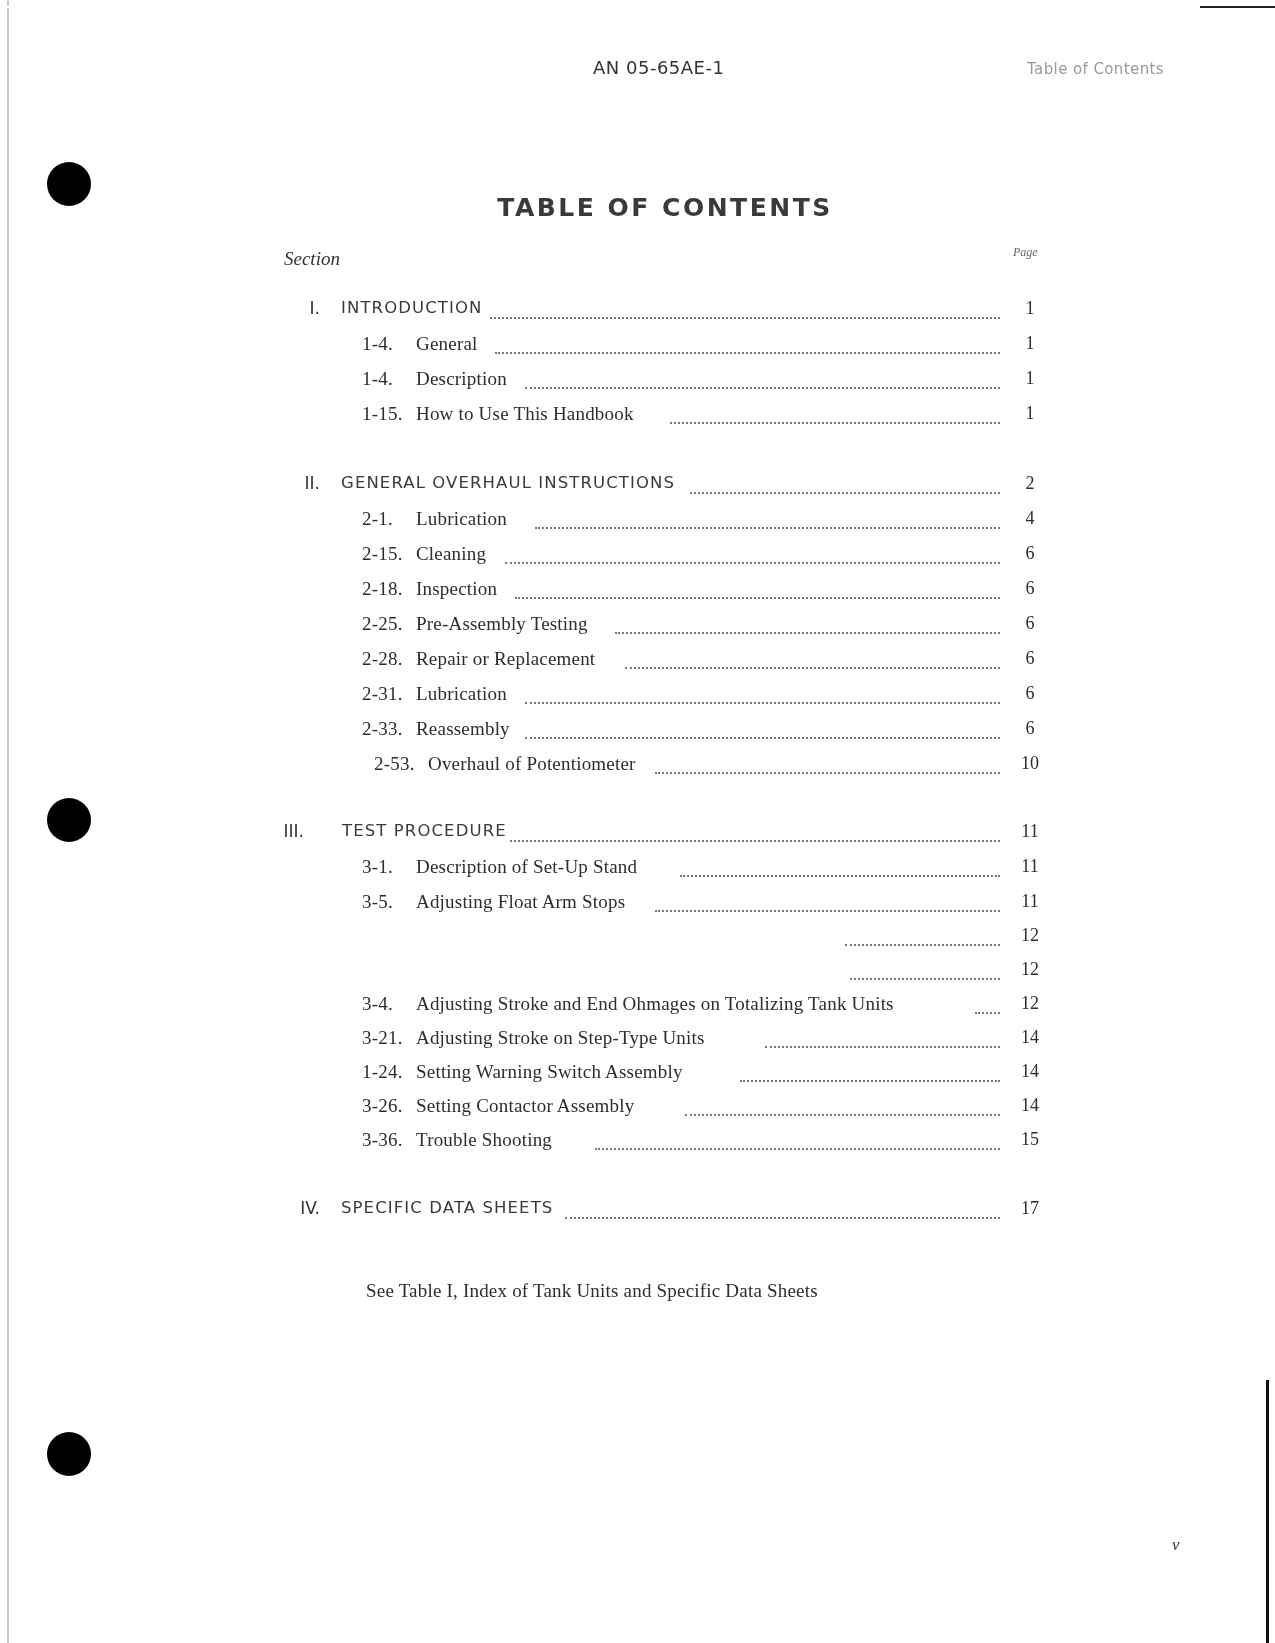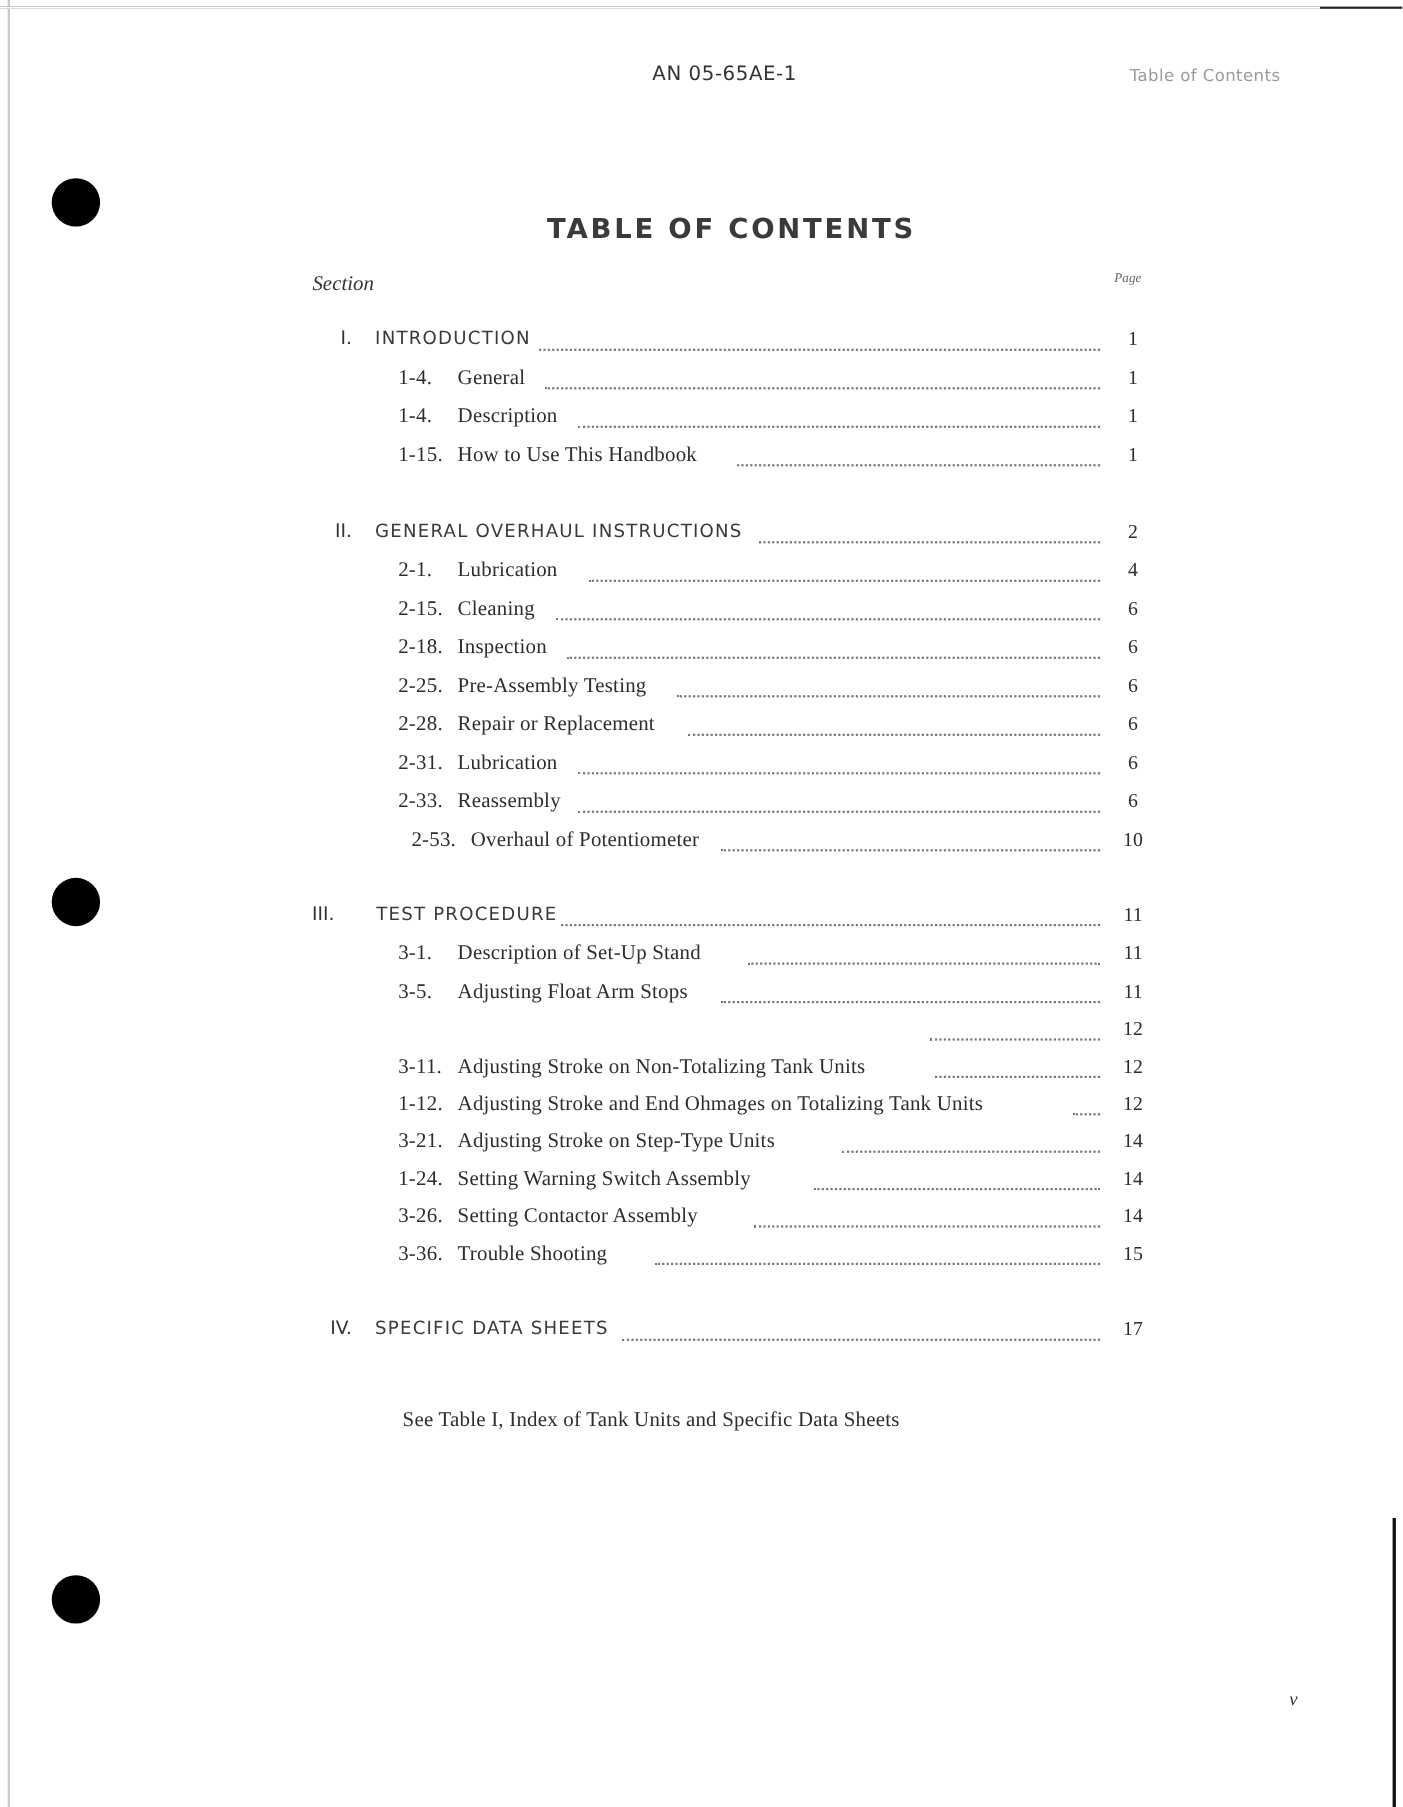--- a/index.html
+++ b/index.html
@@ -163,26 +163,25 @@
   <span class="leader" style="left:655px"></span>
   <span class="label" style="left:362px"><span class="para">3-5.</span><span>Adjusting Float Arm Stops</span></span>
   <span class="page">11</span>
 </div>
 <div class="toc-row sub" style="top:925px">
   <span class="leader" style="left:845px"></span>
   <span class="page">12</span>
 </div>
 <div class="toc-row sub" style="top:959px">
   <span class="leader" style="left:850px"></span>
-  <span class="label" style="left:362px"><span class="para">3-11.</span><span>Adjusting Stroke on Non-Totalizing Tank Units</span></span>
   <span class="page">12</span>
 </div>
 <div class="toc-row sub" style="top:993px">
   <span class="leader" style="left:975px"></span>
-  <span class="label" style="left:362px"><span class="para">1-12.</span><span>Adjusting Stroke and End Ohmages on Totalizing Tank Units</span></span>
+  <span class="label" style="left:362px"><span class="para">3-4.</span><span>Adjusting Stroke and End Ohmages on Totalizing Tank Units</span></span>
   <span class="page">12</span>
 </div>
 <div class="toc-row sub" style="top:1027px">
   <span class="leader" style="left:765px"></span>
   <span class="label" style="left:362px"><span class="para">3-21.</span><span>Adjusting Stroke on Step-Type Units</span></span>
   <span class="page">14</span>
 </div>
 <div class="toc-row sub" style="top:1061px">
   <span class="leader" style="left:740px"></span>
   <span class="label" style="left:362px"><span class="para">1-24.</span><span>Setting Warning Switch Assembly</span></span>

